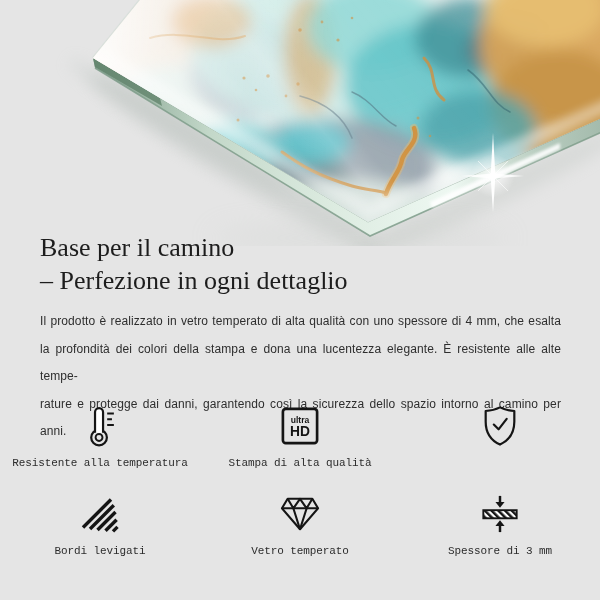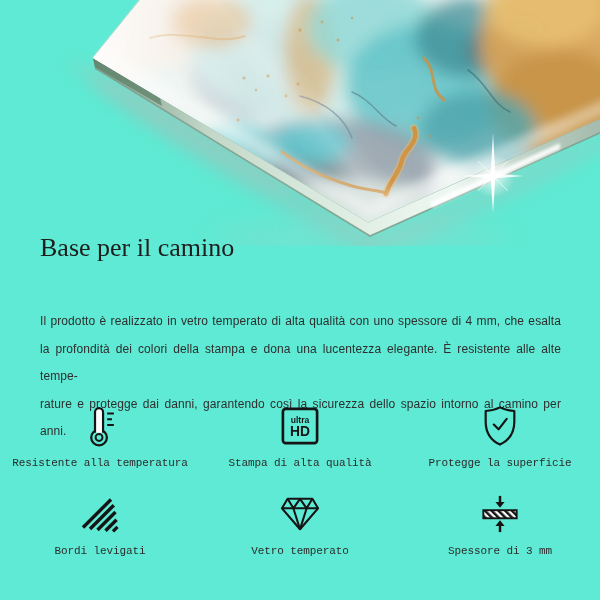--- a/index.html
+++ b/index.html
@@ -1,16 +1,16 @@
 <!DOCTYPE html>
 <html><head>
 <meta charset="utf-8">
 <style>
   html,body{margin:0;padding:0;background:#fff;}
-  .canvas{position:relative;width:600px;height:600px;background:#5eead4;overflow:hidden;
+  .canvas{position:relative;width:600px;height:600px;background:#e5e5e5;overflow:hidden;
           font-family:"Liberation Sans", sans-serif;}
   .hero{position:absolute;top:0;left:0;width:600px;height:246px;}
   .heading{position:absolute;top:231px;left:40px;right:30px;margin:0;
            font-family:"Liberation Serif", serif;font-weight:400;
            font-size:26px;line-height:33px;color:#1d1d1d;}
   .desc{position:absolute;top:308px;left:40px;width:521px;}
   .dline{text-align:justify;text-align-last:justify;font-size:12px;line-height:27.5px;
          color:#2e2e2e;letter-spacing:0.1px;white-space:normal;}
   .features{position:absolute;top:403px;left:0;width:600px;
             display:grid;grid-template-columns:1fr 1fr 1fr;row-gap:20px;}
@@ -144,20 +144,21 @@
         <path d="M493 133 L495.4 176 L493 213 L490.6 176 Z" fill="#ffffff" opacity="0.95"></path>
         <path d="M461 176 L493 173.6 L524 176 L493 178.4 Z" fill="#ffffff" opacity="0.85"></path>
         <path d="M478 161 L508 191 M508 161 L478 191" stroke="#ffffff" stroke-width="1" opacity="0.6"></path>
         <circle cx="493" cy="176" r="2.6" fill="#ffffff"></circle>
       </g>
     </svg>
   </div>
 
   <h1 class="heading">
     <span>Base per il camino</span><br>
+    <span>– Perfezione in ogni dettaglio</span>
   </h1>
 
   <div class="desc">
     <div class="dline">Il prodotto è realizzato in vetro temperato di alta qualità con uno spessore di 4 mm, che esalta</div>
     <div class="dline">la profondità dei colori della stampa e dona una lucentezza elegante. È resistente alle alte tempe-</div>
     <div class="dline">rature e protegge dai danni, garantendo così la sicurezza dello spazio intorno al camino per anni.</div>
   </div>
 
   <div class="features">
 
@@ -184,21 +185,20 @@
       <div class="feature-label">Stampa di alta qualità</div>
     </div>
 
     <div class="feature">
       <div class="icon-wrap">
         <svg class="iconsvg" width="38" height="42" viewBox="0 0 38 44">
           <path d="M19 2.5 C 23.5 4.8 28.5 6 34 6.3 V17.5 C 34 29.5 27.5 37.5 19 41.5 C 10.5 37.5 4 29.5 4 17.5 V6.3 C 9.5 6 14.5 4.8 19 2.5 Z" fill="none" stroke="#151515" stroke-width="2.3" stroke-linejoin="round"></path>
           <path d="M12.5 20.5 L17.5 25.5 L26 14.5" fill="none" stroke="#151515" stroke-width="2.3" stroke-linecap="round" stroke-linejoin="round"></path>
         </svg>
       </div>
-      <div class="feature-label">Protegge la superficie</div>
     </div>
 
     <div class="feature">
       <div class="icon-wrap">
         <svg class="iconsvg" width="40" height="38" viewBox="0 0 40 38">
           <g stroke="#151515" stroke-width="3.4" stroke-linecap="butt">
             <path d="M3 32.5 L31 4.5"></path>
             <path d="M10 34 L33.8 10.2"></path>
             <path d="M17.5 35 L35.5 17"></path>
             <path d="M25.5 35.8 L36.6 24.7"></path>

